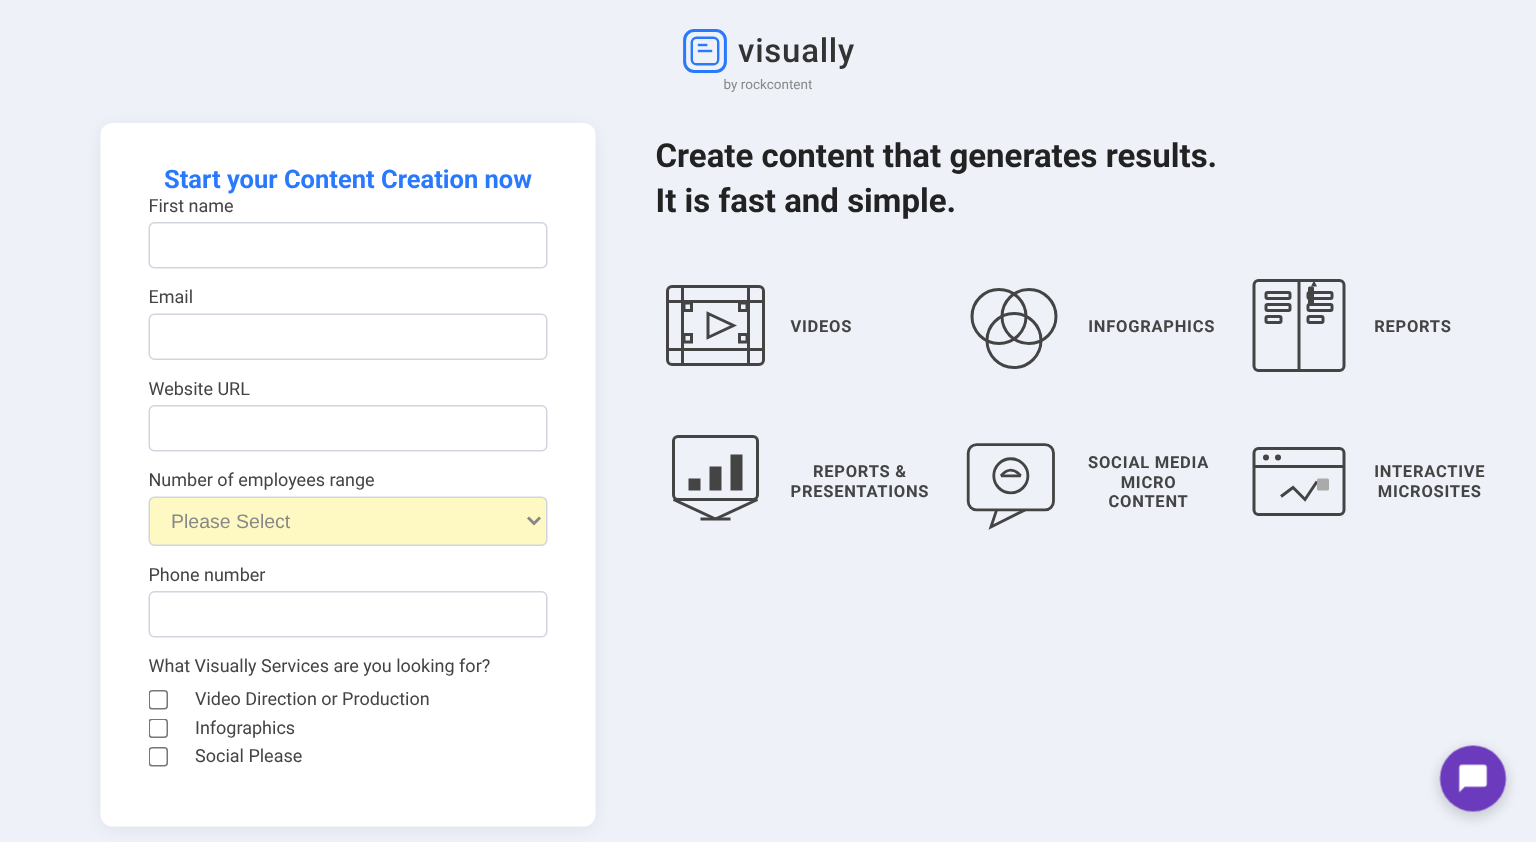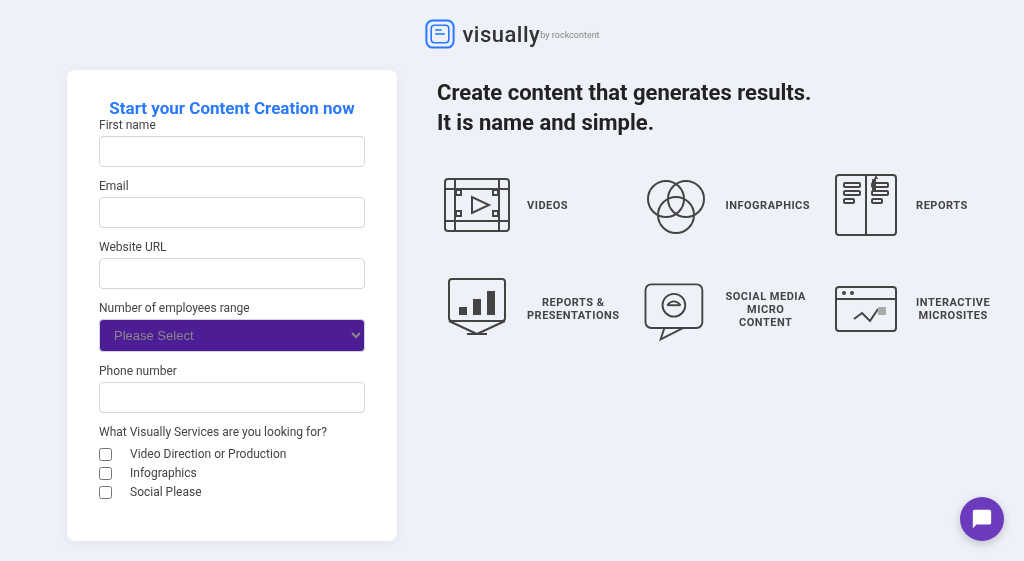--- a/index.html
+++ b/index.html
@@ -8,21 +8,21 @@
       background-color: #eef1f8;
       min-height: 561px;
       display: flex;
       flex-direction: column;
     }
     .header {
       display: flex;
       justify-content: center;
       align-items: center;
       padding: 18px 0 10px;
-      flex-direction: row;
+      flex-direction: column;
     }
     .logo-container {
       display: flex;
       align-items: center;
       gap: 6px;
     }
     .logo-icon {
       width: 32px;
       height: 32px;
     }
@@ -78,21 +78,21 @@
       outline: none;
       background: #fff;
     }
     .form-select {
       width: 100%;
       border: 1px solid #d0d5e0;
       border-radius: 4px;
       padding: 7px 10px;
       font-size: 13px;
       color: #888;
-      background: #4c1d95;
+      background: #fef9c3;
       outline: none;
       appearance: auto;
     }
     .checkbox-group-label {
       font-size: 12px;
       color: #444;
       margin-bottom: 8px;
       display: block;
     }
     .checkbox-item {
@@ -232,21 +232,21 @@
       <div class="checkbox-item">
         <input type="checkbox" id="cb3" style="">
         <label for="cb3">Social Please</label>
       </div>
     </div>
   </div>
 
   <div class="right-panel">
     <div class="right-title">
       <span>Create content that generates results.</span><br>
-      <span>It is name and simple.</span>
+      <span>It is fast and simple.</span>
     </div>
 
     <div class="icons-grid">
 
       <div class="icon-item">
         <svg class="icon-svg" viewBox="0 0 80 80" fill="none" stroke="#444" stroke-width="2">
           <rect x="8" y="14" width="64" height="52" rx="3"></rect>
           <line x1="8" y1="24" x2="72" y2="24"></line>
           <line x1="8" y1="56" x2="72" y2="56"></line>
           <line x1="18" y1="14" x2="18" y2="66"></line>

